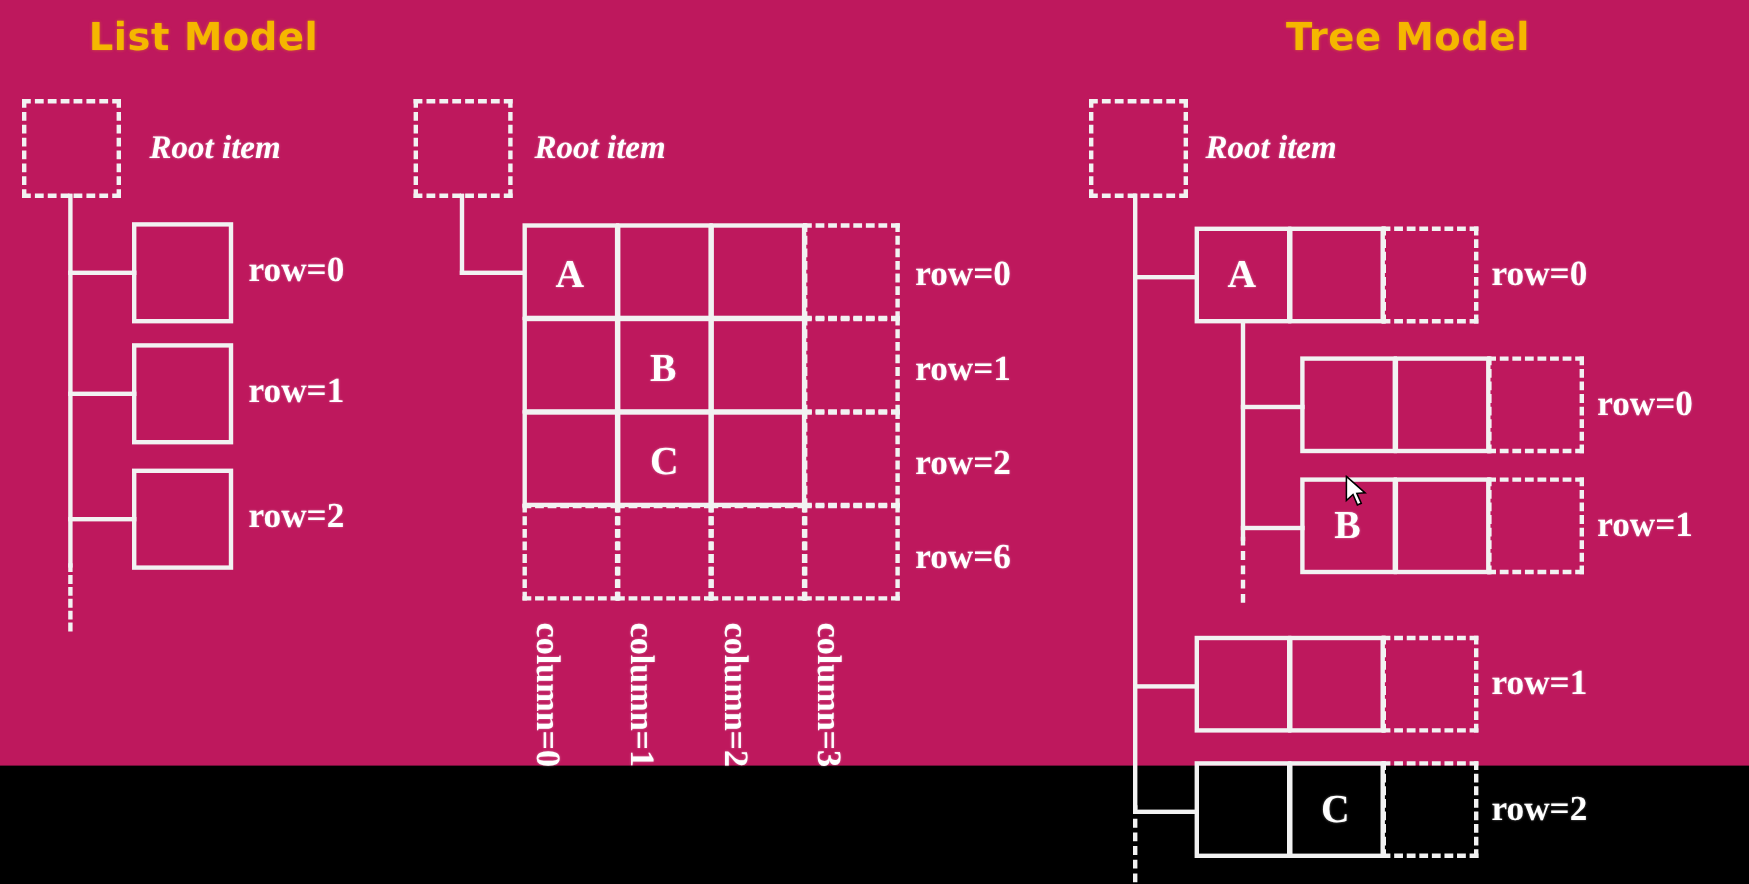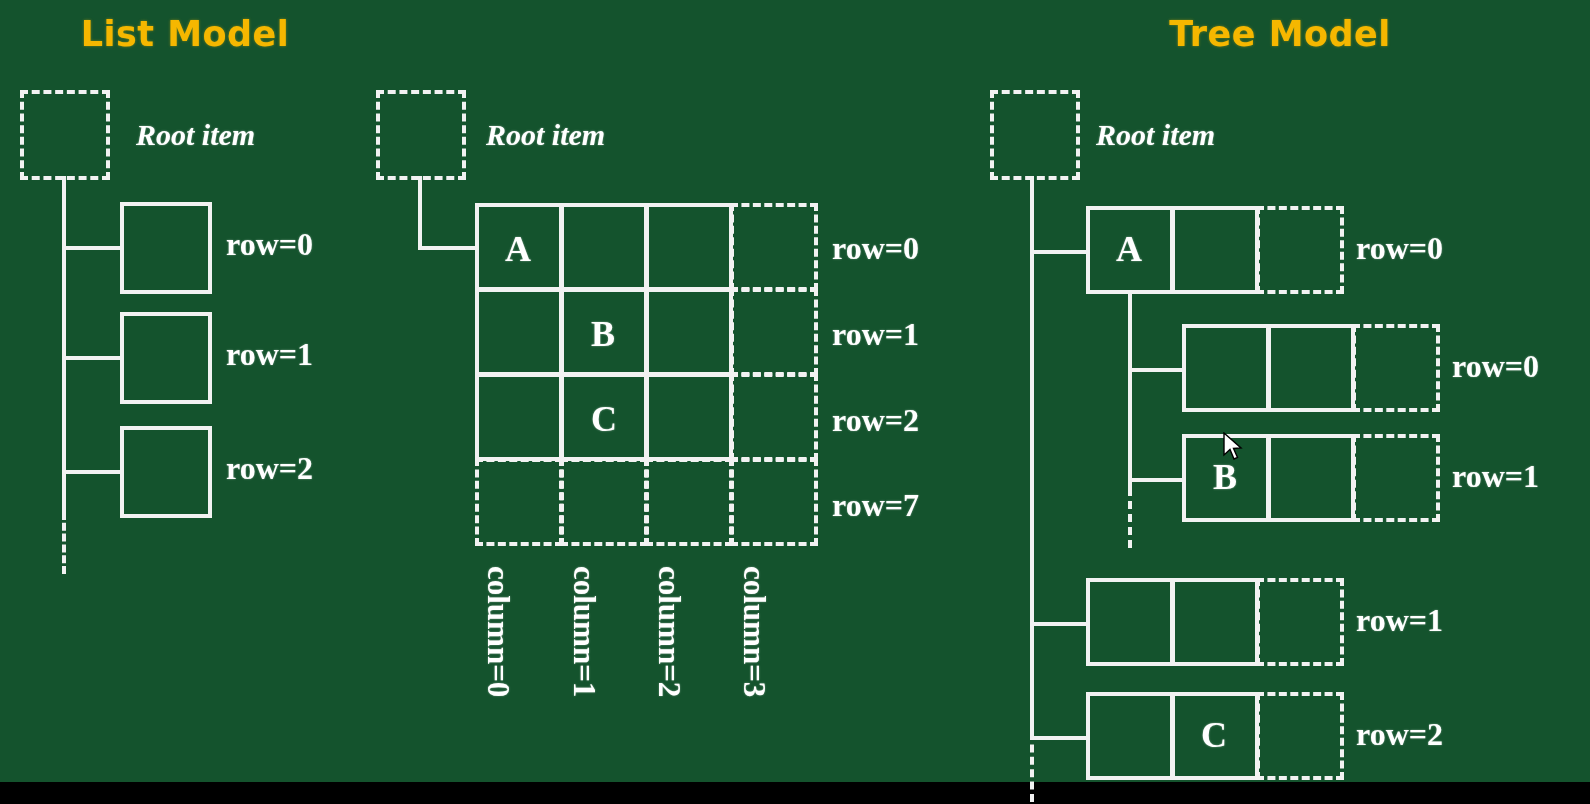--- a/index.html
+++ b/index.html
@@ -3,21 +3,21 @@
 <meta charset="utf-8">
 <title>Qt Item Models Diagram</title>
 <style>
   html,body{margin:0;padding:0;background:#000;}
   body{
     width:1590px;height:804px;
     font-family:"Liberation Serif", serif;
     overflow:hidden;
     position:relative;
   }
-  .stage{position:relative;width:1590px;height:782px;background:#14532d;}
+  .stage{position:relative;width:1590px;height:696px;background:#be185d;}
 
   
   .panel{position:absolute;top:0;height:804px;}
   #panel-list  {left:0px;   width:370px;}
   #panel-table {left:370px; width:600px;}
   #panel-tree  {left:970px; width:620px;}
 
   .panel-title{
     position:absolute;top:14px;left:0;width:100%;
     text-align:center;
@@ -145,21 +145,21 @@
       <div class="grid-cell dashed" style="left:255px;top:255px;width:88px;height:88px;"></div>
 
       <div class="cellchar" style="left:30px;top:28px;">A</div>
       <div class="cellchar" style="left:116px;top:113px;">B</div>
       <div class="cellchar" style="left:116px;top:198px;">C</div>
     </div>
 
     <div class="rowlabel" style="left:462px;top:230px;">row=0</div>
     <div class="rowlabel" style="left:462px;top:316px;">row=1</div>
     <div class="rowlabel" style="left:462px;top:402px;">row=2</div>
-    <div class="rowlabel" style="left:462px;top:487px;">row=7</div>
+    <div class="rowlabel" style="left:462px;top:487px;">row=6</div>
 
     <div class="collabel" style="left:146px;top:566px;">column=0</div>
     <div class="collabel" style="left:232px;top:566px;">column=1</div>
     <div class="collabel" style="left:317px;top:566px;">column=2</div>
     <div class="collabel" style="left:402px;top:566px;">column=3</div>
   </section>
 
   <section class="panel" id="panel-tree">
 
     <div class="panel-title">Tree Model</div>

